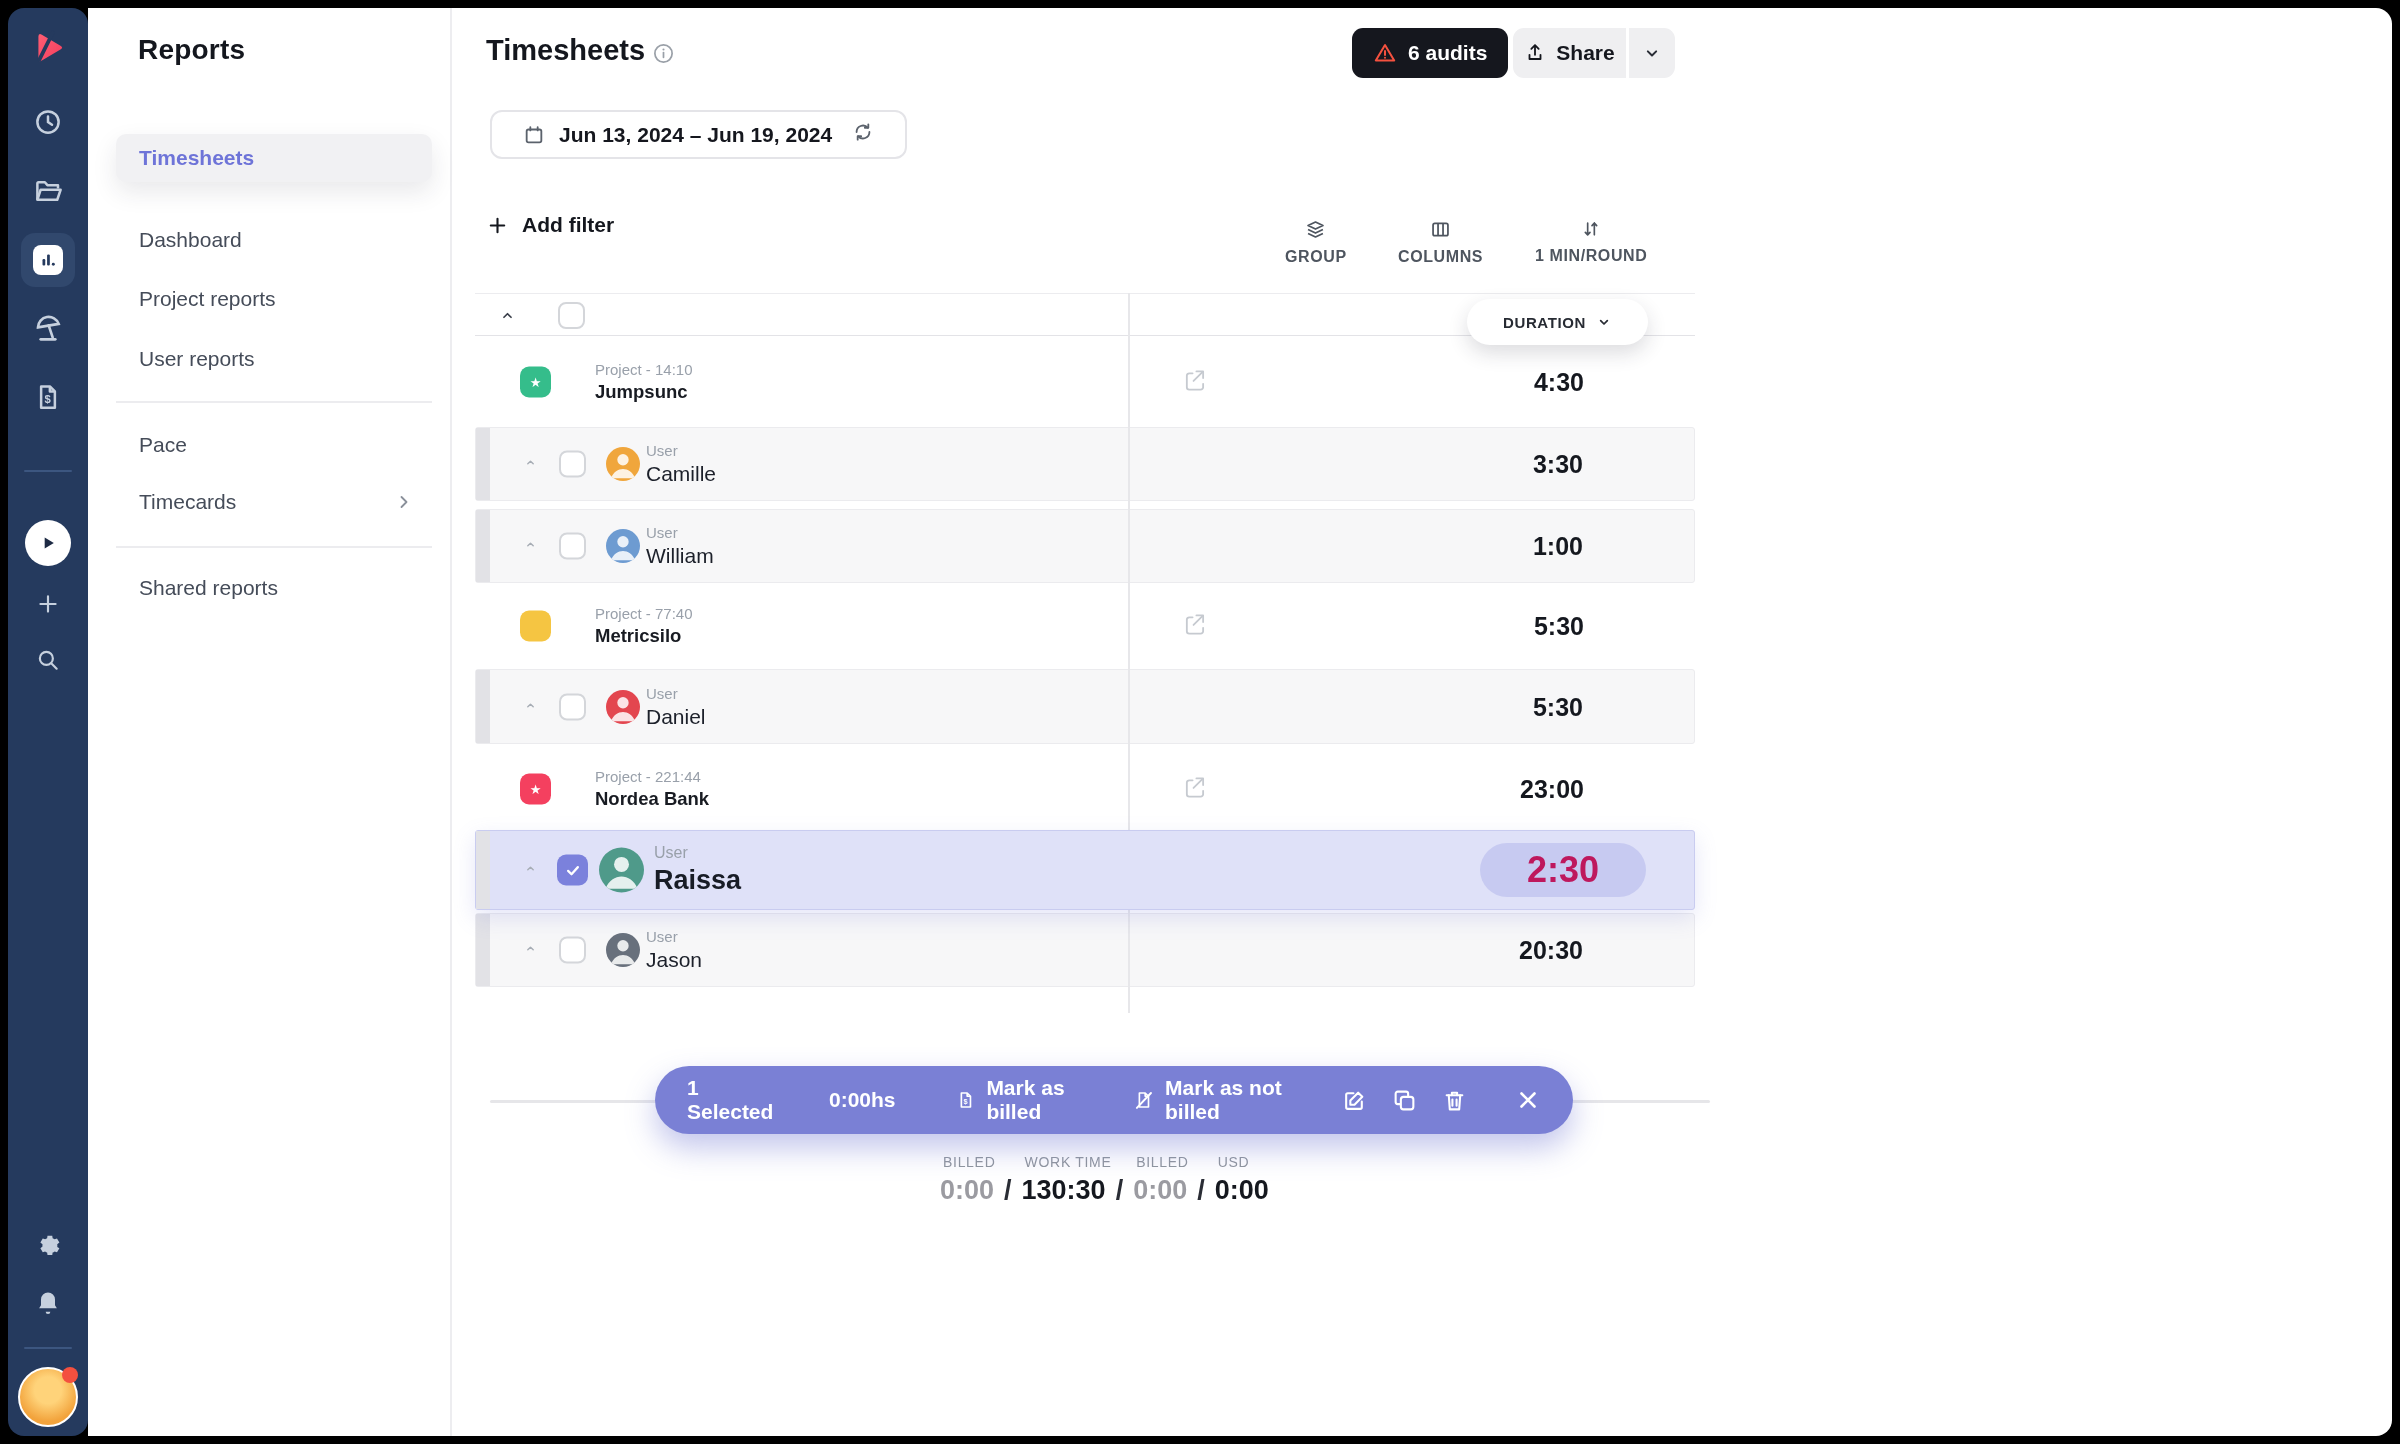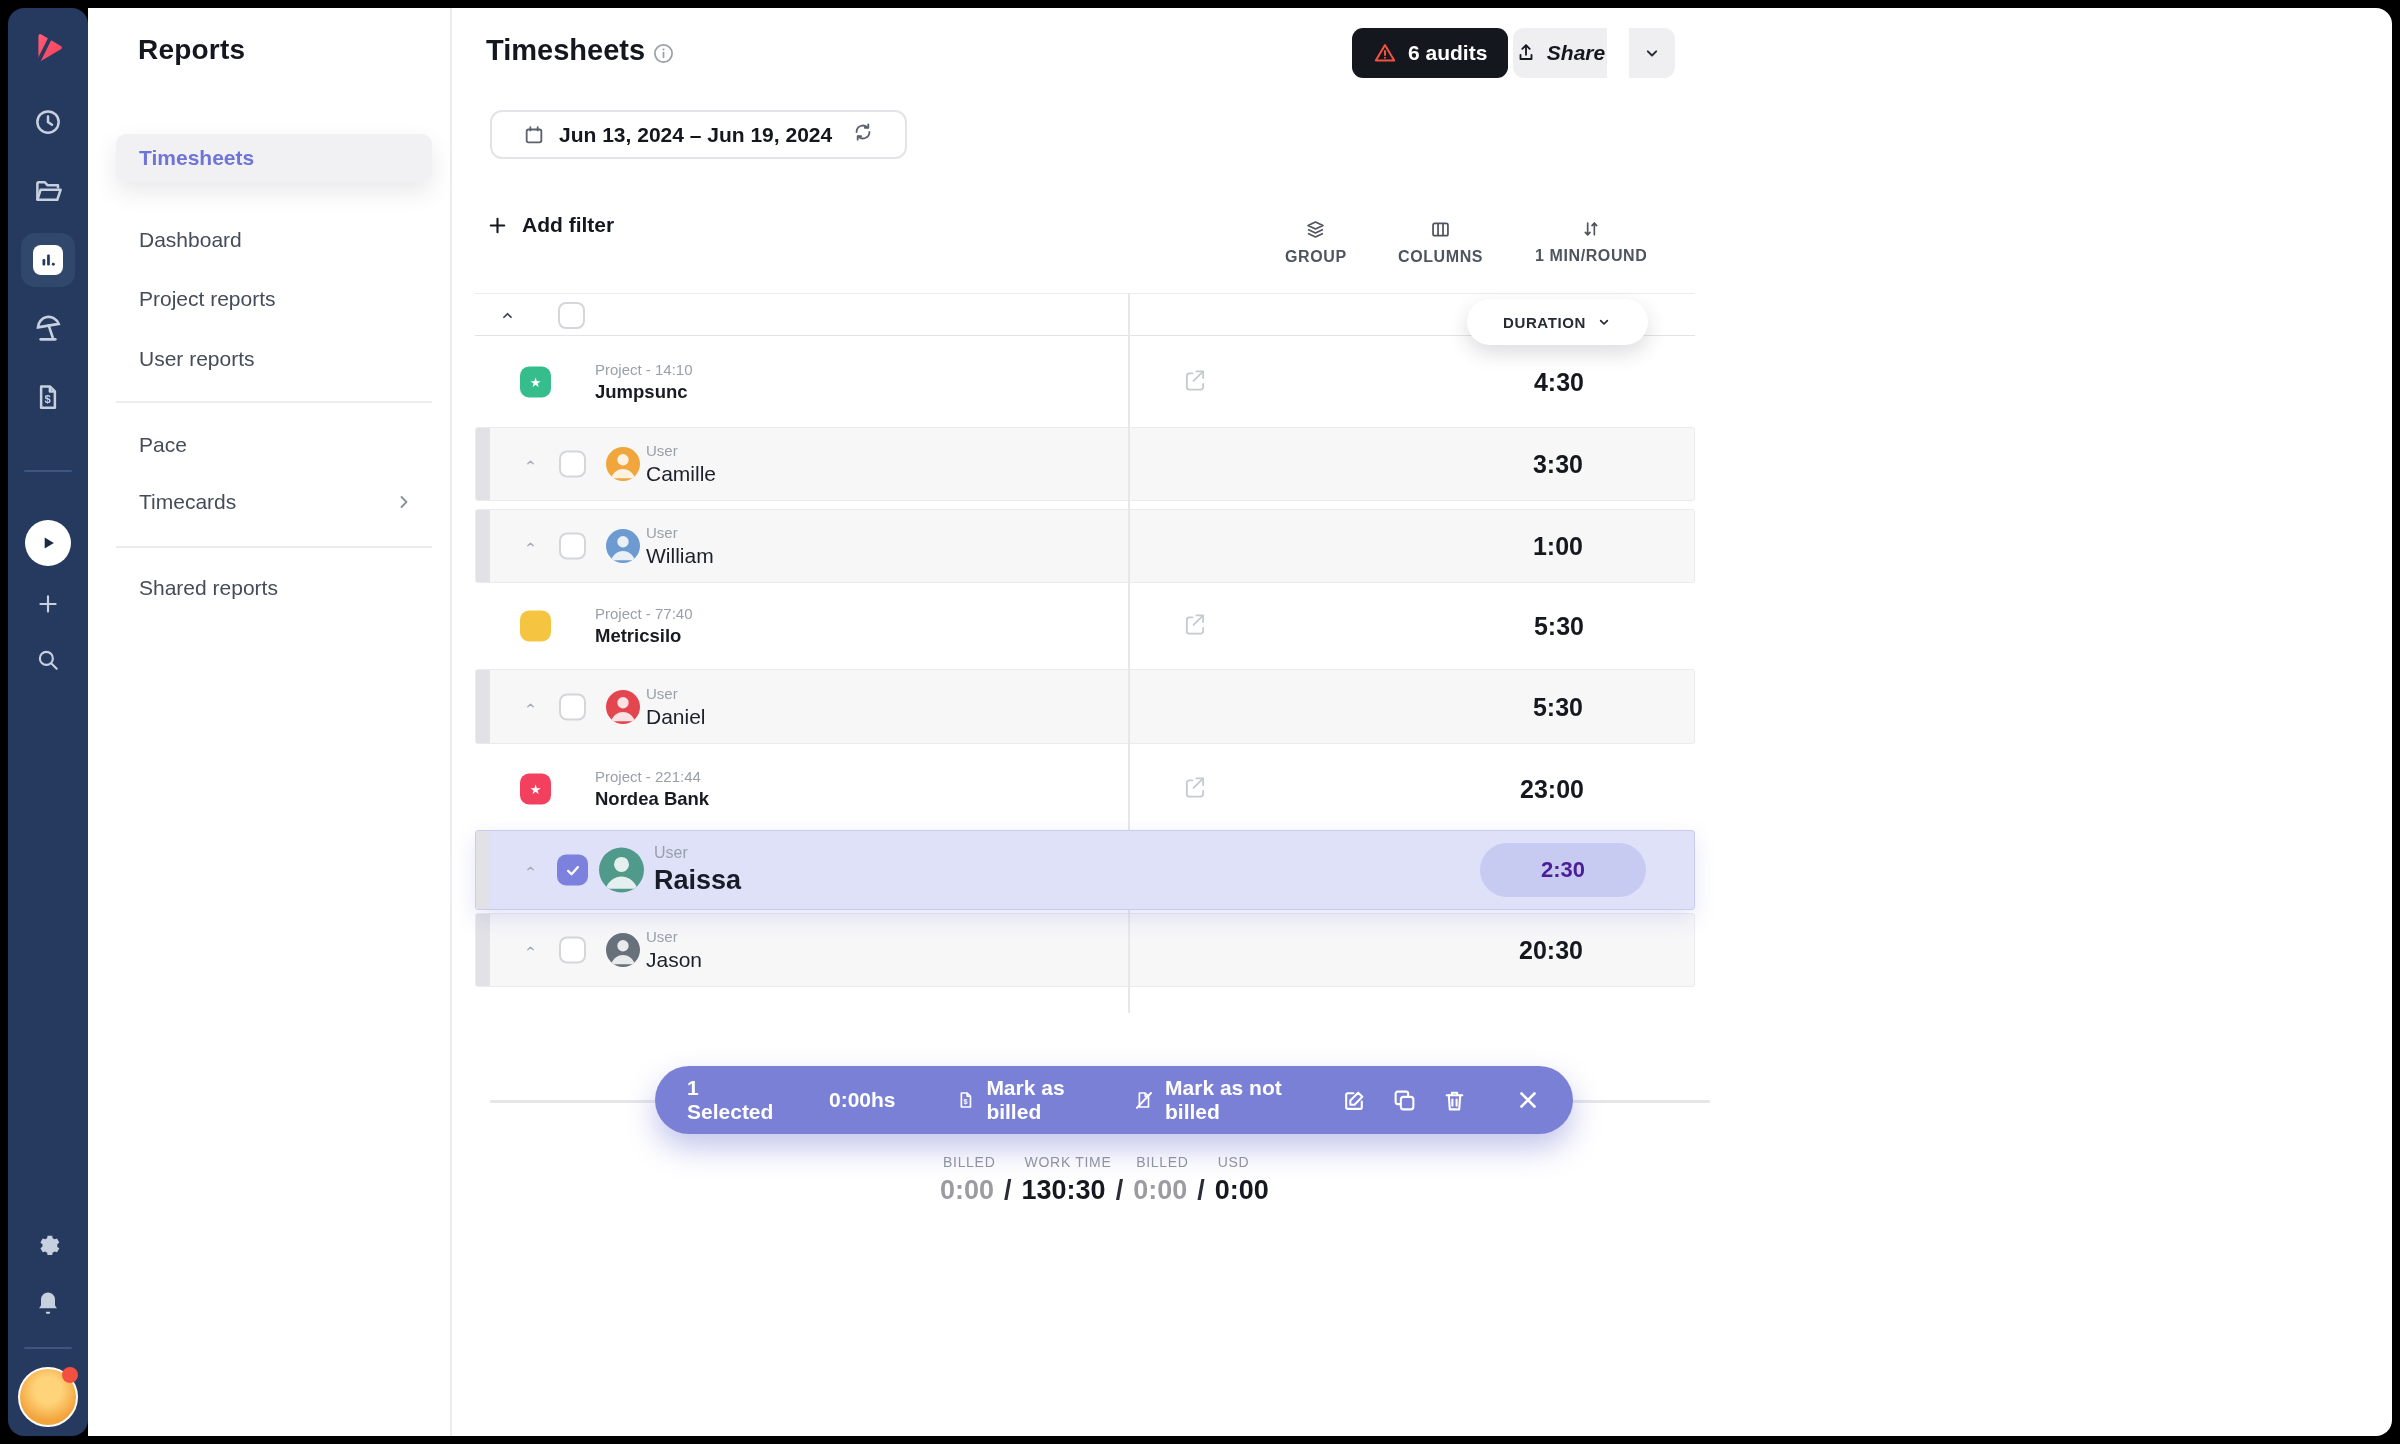--- a/index.html
+++ b/index.html
@@ -23,21 +23,21 @@
   .nav-pill{position:absolute;left:28px;top:126px;width:316px;height:48px;background:#f1f1f3;border-radius:10px;
     box-shadow:0 10px 24px rgba(40,44,63,.10);display:flex;align-items:center;padding-left:23px;box-sizing:border-box;
     font-size:21px;font-weight:700;color:#6e74d8;}
   .nav-item{position:absolute;left:51px;font-size:21px;font-weight:500;color:#454c59;}
   .pdiv{position:absolute;left:28px;width:316px;height:1.5px;background:#ececef;}
   .nav-chev{position:absolute;left:306px;color:#8a909a;}
   
   .page-title{position:absolute;left:398px;top:26px;font-size:29px;font-weight:700;color:#14171e;}
   .info-ic{position:absolute;left:564px;top:34px;color:#9aa0a8;}
   .btn-audits{position:absolute;left:1264px;top:20px;height:50px;background:#15171e;border-radius:11px;display:flex;align-items:center;gap:11px;padding:0 21px;color:#fff;font-size:21px;font-weight:700;}
-  .btn-share{position:absolute;left:1425px;top:20px;width:94px;height:50px;background:#efeff1;border-radius:11px 0 0 11px;display:flex;align-items:center;justify-content:center;gap:10px;color:#15171e;font-size:21px;font-weight:700;font-style:italic;}
+  .btn-share{position:absolute;left:1425px;top:20px;width:113px;height:50px;background:#efeff1;border-radius:11px 0 0 11px;display:flex;align-items:center;justify-content:center;gap:10px;color:#15171e;font-size:21px;font-weight:700;}
   .btn-sharechev{position:absolute;left:1541px;top:20px;width:46px;height:50px;background:#efeff1;border-radius:0 11px 11px 0;display:flex;align-items:center;justify-content:center;color:#2a2e37;}
   
   .datepicker{position:absolute;left:402px;top:102px;height:49px;border:2px solid #e4e4e8;border-radius:12px;display:flex;align-items:center;gap:14px;padding:0 31px;box-sizing:border-box;color:#15171e;font-size:21px;font-weight:700;background:#fff;}
   .refresh{color:#5b626c;margin-left:6px;}
   .reportbox{position:absolute;left:1089px;top:102px;width:434px;height:49px;border:2px solid #e4e4e8;border-radius:12px;background:#fff;display:flex;align-items:center;box-sizing:border-box;padding:0 14px 0 7px;}
   .docsq{width:37px;height:37px;background:#f1f1f3;border-radius:9px;display:flex;align-items:center;justify-content:center;color:#15171e;flex:0 0 auto;}
   .reportbox input{flex:1;border:0;outline:0;background:transparent;font-size:21px;color:#15171e;margin-left:13px;font-family:inherit;}
   .reportbox input::placeholder{color:#9aa2ac;}
   .savebtn{font-size:21px;font-weight:700;color:#15171e;}
   
@@ -73,21 +73,21 @@
   .uname{font-size:21px;font-weight:500;color:#1c202a;}
   
   .trow.sel{background:#dfe1f8;border:1.5px solid #c9ccf0;z-index:5;box-shadow:0 8px 22px rgba(110,116,216,.18);}
   .trow.sel::before{background:#e2e2e6;}
   .trow.sel .rcbx{left:81px;}
   .cbx.on{width:31px;height:31px;border:0;background:#7b81dc;border-radius:9px;display:flex;align-items:center;justify-content:center;}
   .trow.sel .uavatar{left:123px;width:45px;height:45px;}
   .trow.sel .umeta{left:178px;}
   .trow.sel .meta{font-size:16px;}
   .trow.sel .uname{font-size:27px;font-weight:600;color:#181c26;}
-  .selpill{position:absolute;right:48px;top:50%;transform:translateY(-50%);width:166px;height:54px;background:#c7caf1;border-radius:27px;display:flex;align-items:center;justify-content:center;font-size:22px;font-weight:700;color:#4c1d95;}
+  .selpill{position:absolute;right:48px;top:50%;transform:translateY(-50%);width:166px;height:54px;background:#c7caf1;border-radius:27px;display:flex;align-items:center;justify-content:center;font-size:36px;font-weight:700;color:#be185d;}
   .pers{width:100%;height:100%;display:block;}
   
   .scrollline{position:absolute;left:402px;top:1092px;width:1220px;height:2.5px;background:#e6e6e9;border-radius:2px;}
   .actionbar{position:absolute;left:567px;top:1058px;width:918px;height:68px;border-radius:34px;display:flex;align-items:center;color:#fff;box-shadow:0 14px 30px rgba(122,128,213,.45);z-index:6;padding:0 32px;box-sizing:border-box;}
   .ab-txt{font-size:21px;font-weight:700;}
   .ab-group{display:flex;align-items:center;gap:11px;font-size:21px;font-weight:700;}
   .ab-ic{display:flex;align-items:center;justify-content:center;}
   
   .summary{position:absolute;left:852px;top:1146px;display:flex;align-items:flex-end;}
   .sgroup{display:flex;flex-direction:column;}

